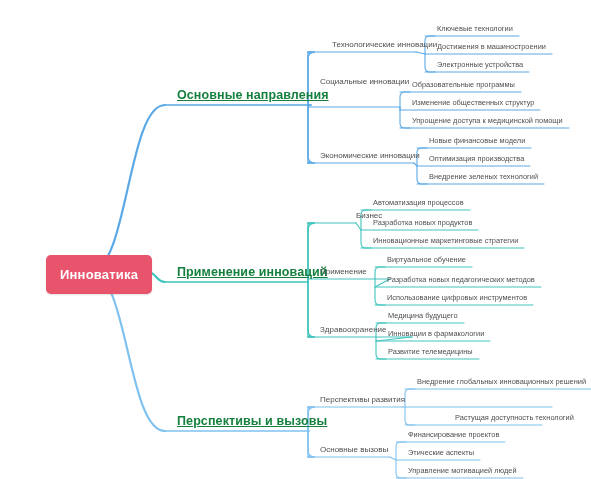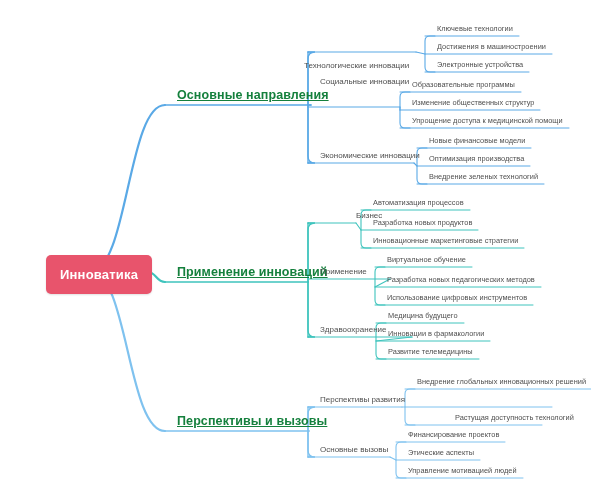--- a/index.html
+++ b/index.html
@@ -97,21 +97,21 @@
       <path d="M 308 457 L 390 457" fill="none" stroke="#7fc2ef" stroke-width="1.2" stroke-linecap="round"></path>
       <path d="M 406 442 L 401 442 Q 396 442 396 447
              L 396 473 Q 396 478 401 478 L 406 478" fill="none" stroke="#7fc2ef" stroke-width="1.1" stroke-linecap="round"></path>
       <path d="M 390 457 L 396 460" fill="none" stroke="#7fc2ef" stroke-width="1.1" stroke-linecap="round"></path>
       <path d="M 396 442 L 505 442" fill="none" stroke="#7fc2ef" stroke-width="1" stroke-linecap="round"></path>
       <path d="M 396 460 L 480 460" fill="none" stroke="#7fc2ef" stroke-width="1" stroke-linecap="round"></path>
       <path d="M 396 478 L 523 478" fill="none" stroke="#7fc2ef" stroke-width="1" stroke-linecap="round"></path>
     </svg>
 <div class="node root" style="left: 46px; top: 255px;">Инноватика</div>
     <div class="node lvl1" style="left: 177px; top: 88px;">Основные направления</div>
-    <div class="node lvl2" style="left: 304px; top: 39.5px; margin-top: 21px;">Технологические инновации</div>
+    <div class="node lvl2" style="left: 332px; top: 39.5px;">Технологические инновации</div>
     <div class="node lvl3" style="left: 437px; top: 23.5px;">Ключевые технологии</div>
     <div class="node lvl3" style="left: 437px; top: 41.5px;">Достижения в машиностроении</div>
     <div class="node lvl3" style="left: 437px; top: 59.5px;">Электронные устройства</div>
     <div class="node lvl2" style="left: 320px; top: 77px;">Социальные инновации</div>
     <div class="node lvl3" style="left: 412px; top: 79.5px;">Образовательные программы</div>
     <div class="node lvl3" style="left: 412px; top: 97.5px;">Изменение общественных структур</div>
     <div class="node lvl3" style="left: 412px; top: 115.5px;">Упрощение доступа к медицинской помощи</div>
     <div class="node lvl2" style="left: 320px; top: 150.5px;">Экономические инновации</div>
     <div class="node lvl3" style="left: 429px; top: 135.5px;">Новые финансовые модели</div>
     <div class="node lvl3" style="left: 429px; top: 153.5px;">Оптимизация производства</div>

